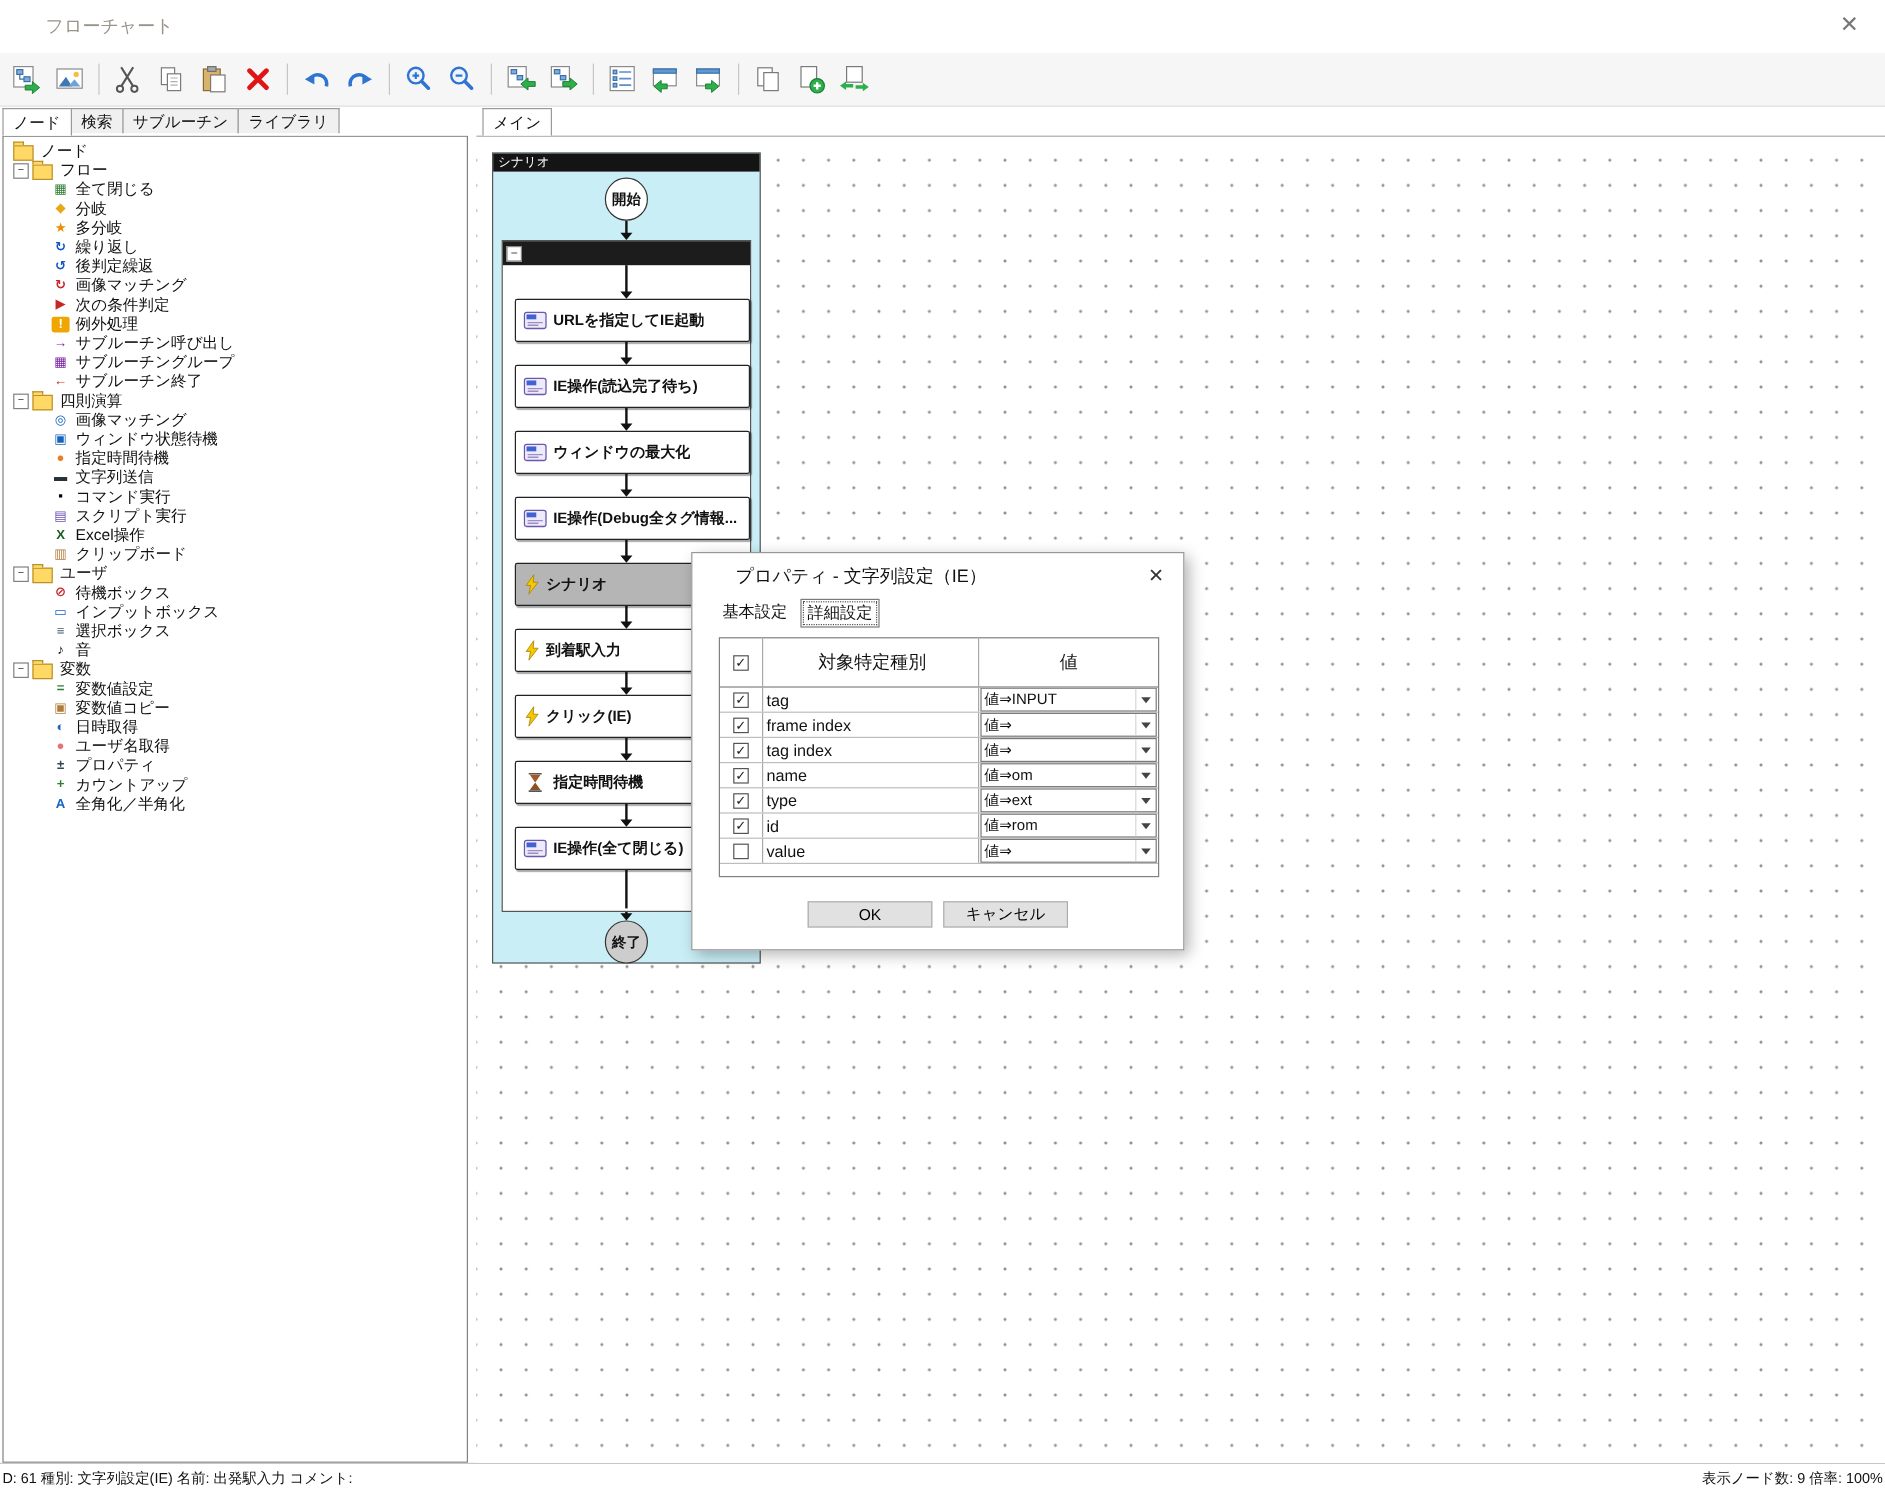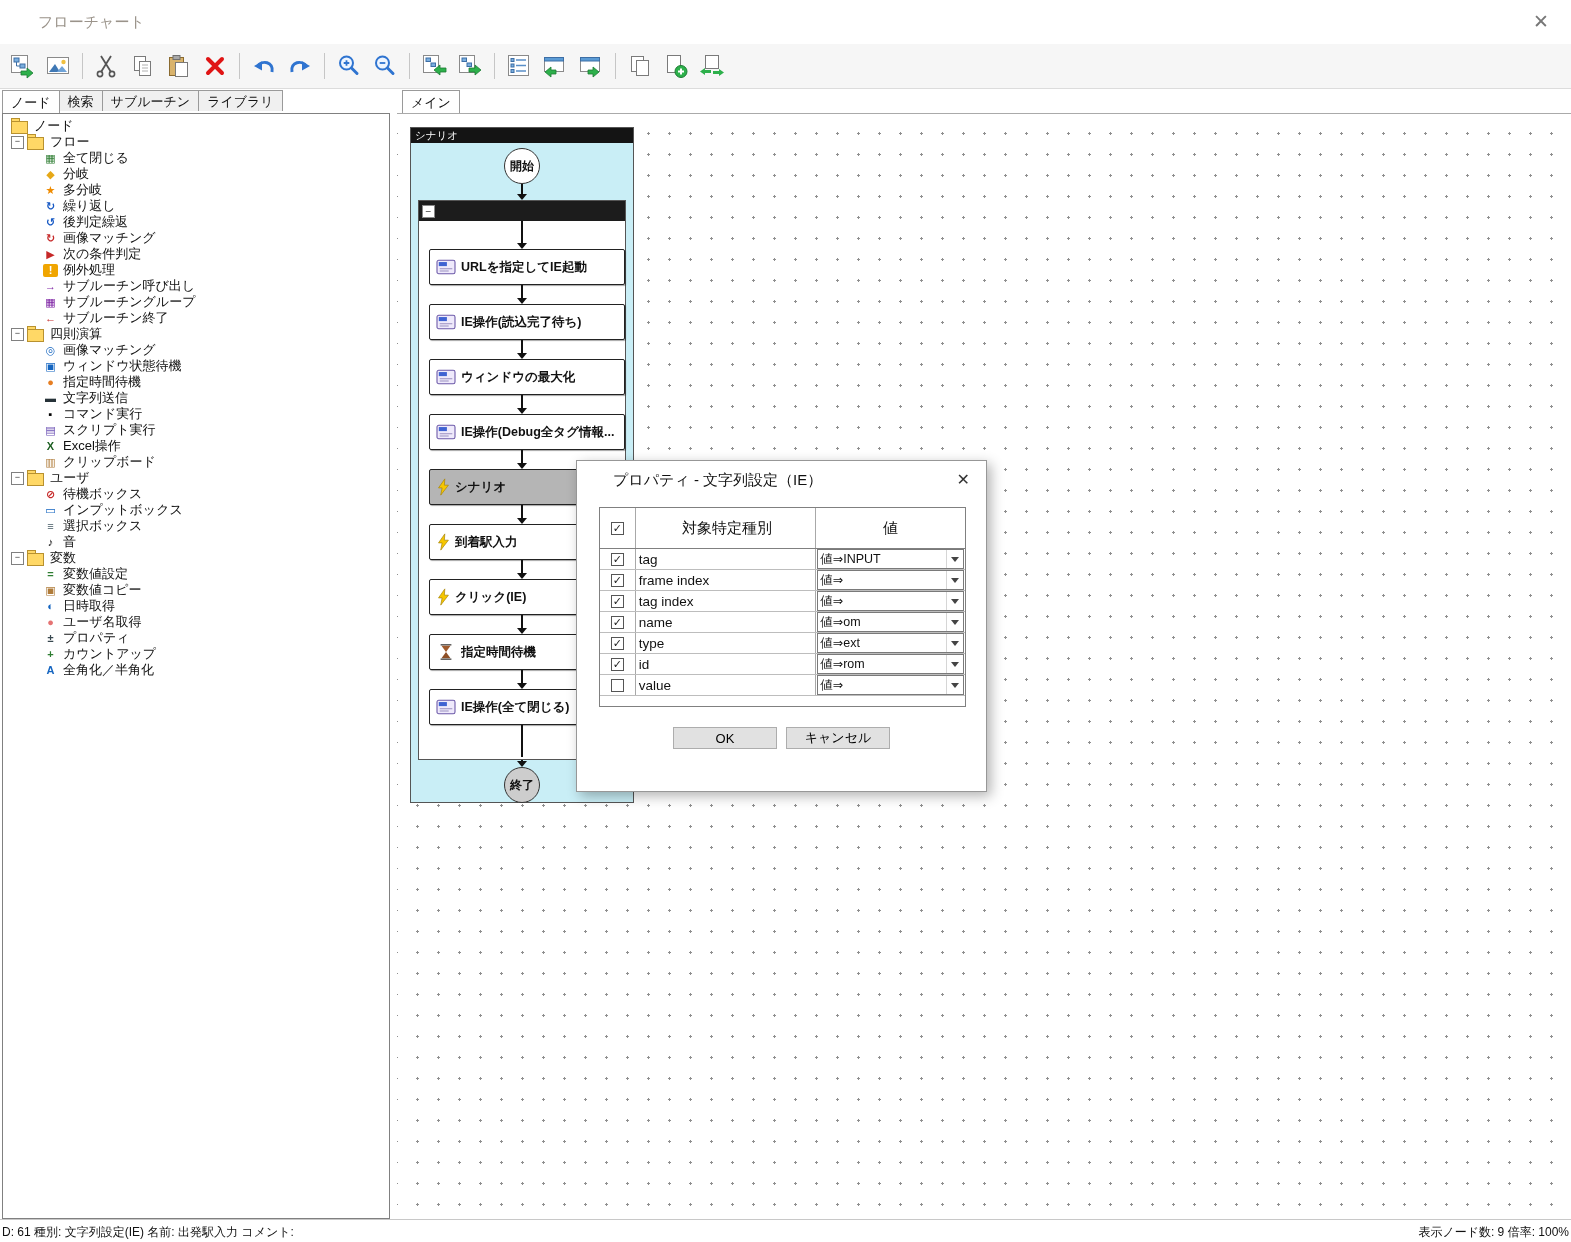--- a/index.html
+++ b/index.html
@@ -604,20 +604,24 @@
             <i class="ch"></i>
           </div>
         <div class="circle end">終了</div>
       </div>
 
       <div class="dialog">
         <div class="d-title">
           <span>プロパティ - 文字列設定（IE）</span>
           <span class="d-close">✕</span>
         </div>
+        <div class="d-tabs" id="dtabs">
+            <div class="dtab">基本設定</div>
+            <div class="dtab active">詳細設定</div>
+          </div>
         <div class="d-tablewrap">
           <div class="dthead">
             <div class="tc c0">
               <span class="cb on">✓</span>
             </div>
             <div class="tc c1 th">対象特定種別</div>
             <div class="tc c2 th">値</div>
           </div>
           <div id="dtbody">
               <div class="trow">

